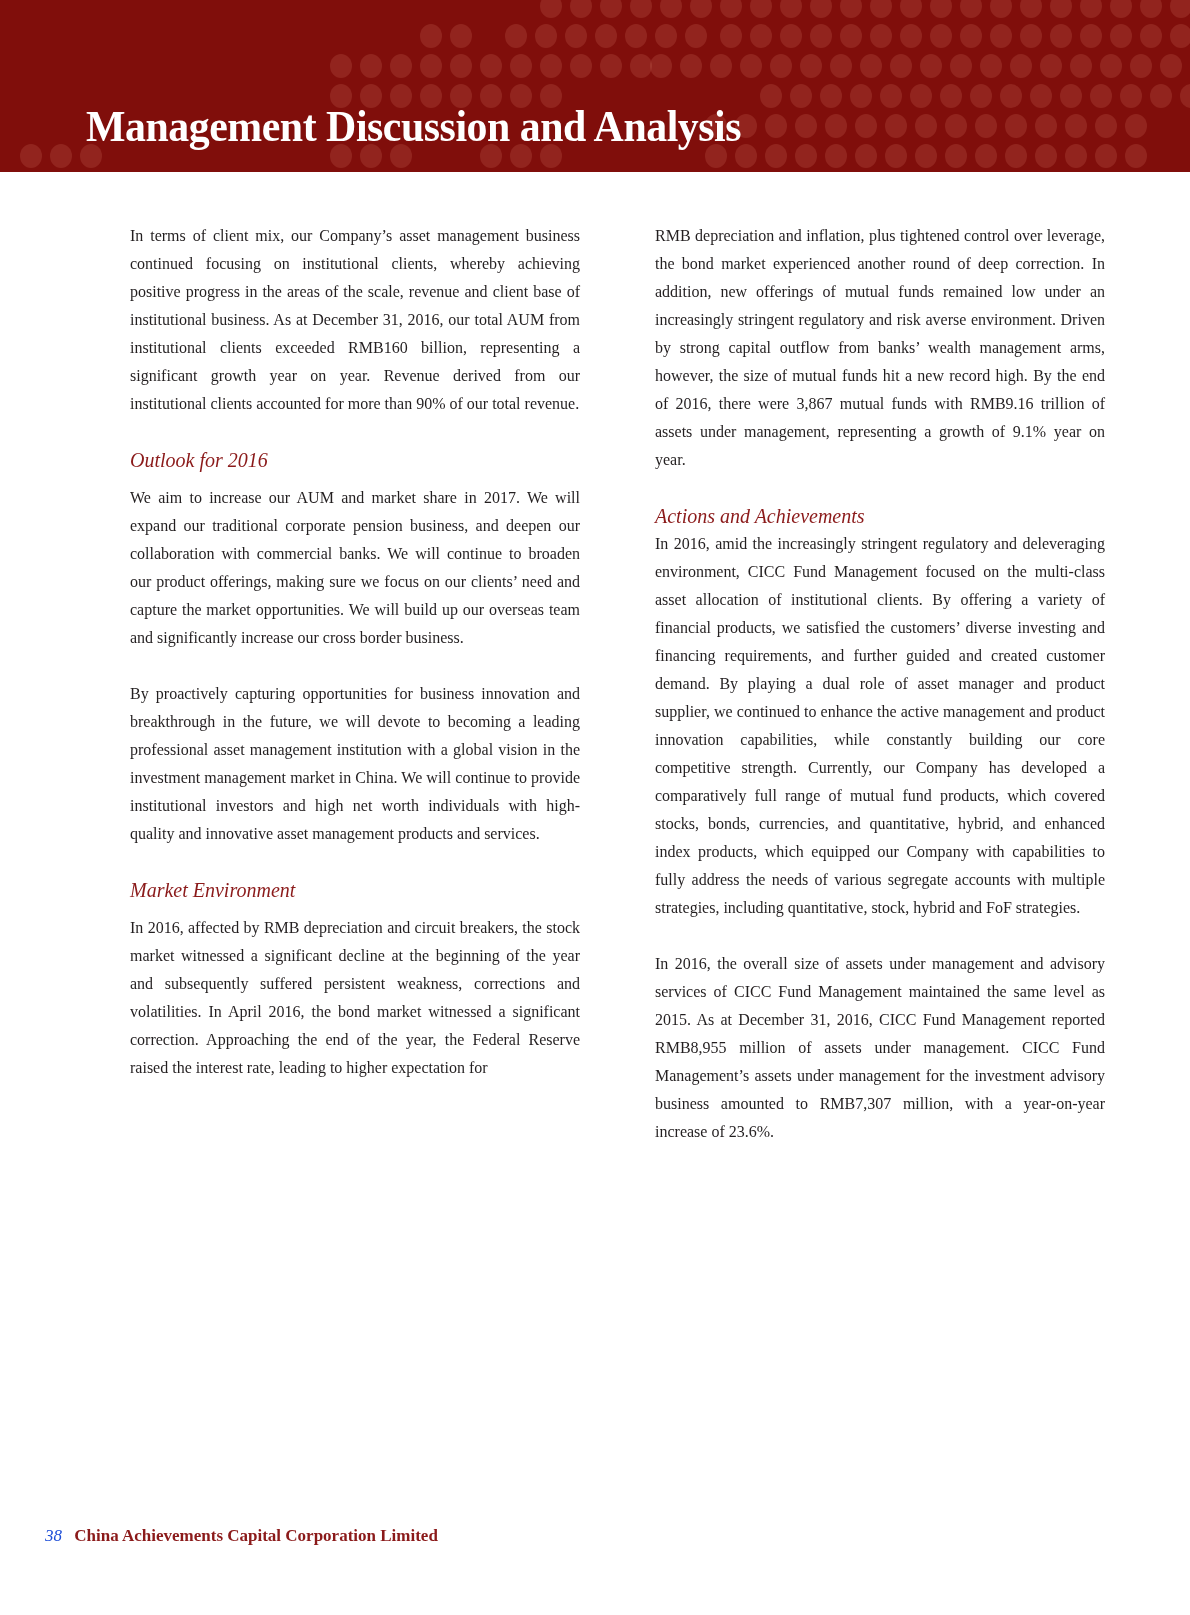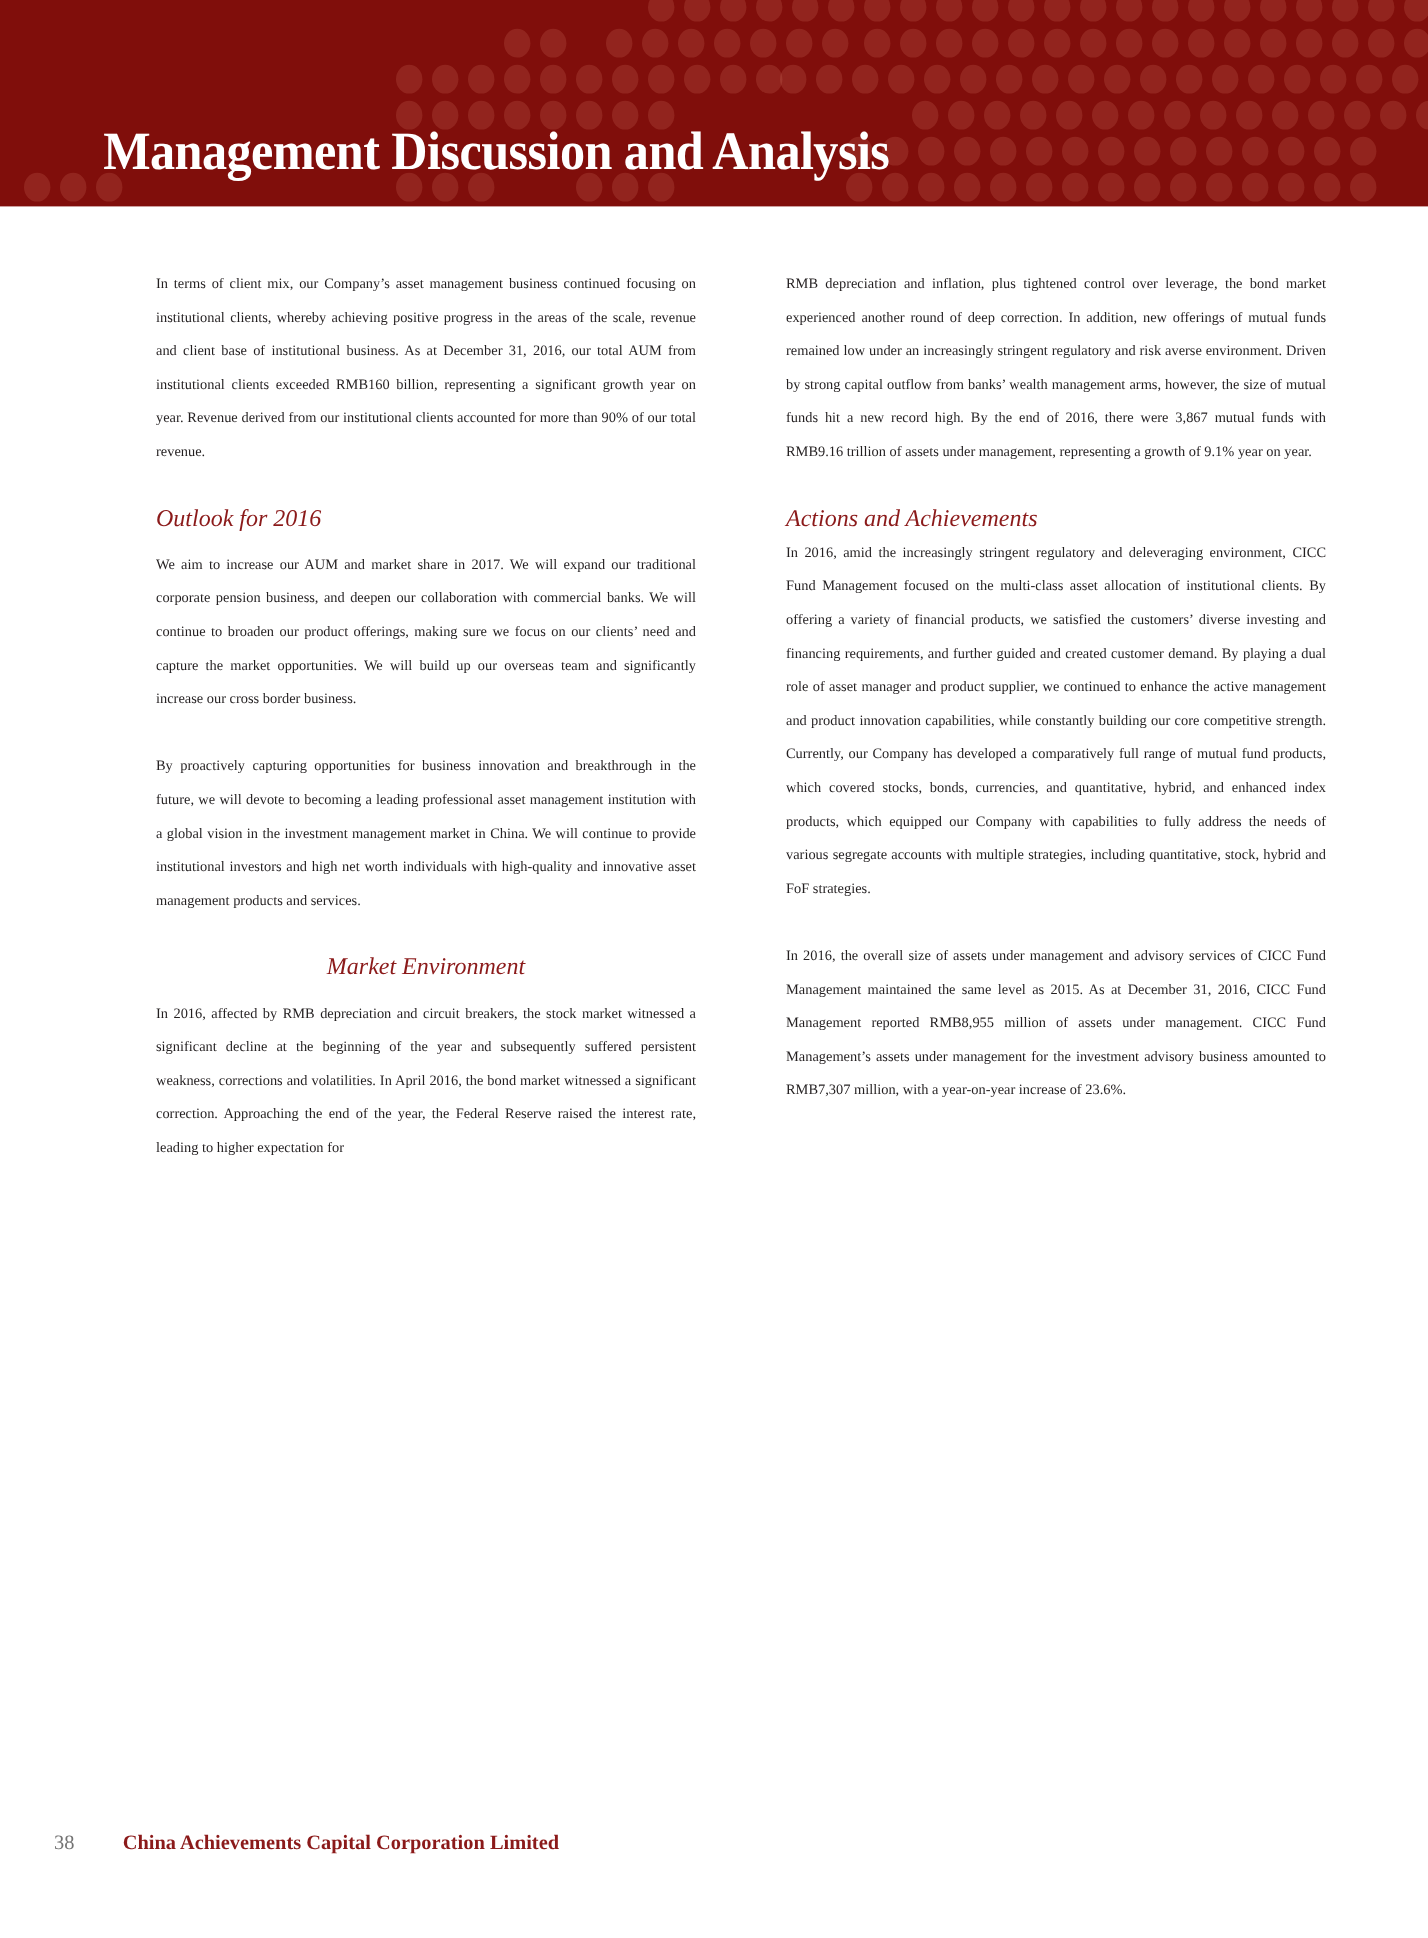--- a/index.html
+++ b/index.html
@@ -16,32 +16,32 @@
   .page-title {
     position: absolute; left: 86px; top: 104px; margin: 0;
     font-size: 45px; font-weight: bold; color: #ffffff; letter-spacing: -0.5px;
     font-family: "Liberation Serif", "DejaVu Serif", serif; line-height: 1;
     transform: scaleX(0.93); transform-origin: left center;
   }
   .col { position: absolute; top: 222px; }
   .col-left { left: 130px; width: 450px; }
   .col-right { left: 655px; width: 450px; }
   p.body {
-    margin: 0; font-size: 12px; line-height: 28px; text-align: justify; color: #231f20;
+    margin: 0; font-size: 16px; line-height: 28px; text-align: justify; color: #231f20;
   }
   .gap { height: 28px; }
   h3.sub {
     margin: 0; font-style: italic; font-weight: normal; color: #8b1a1a; font-size: 20px; line-height: 28px;
   }
   h2.section { margin: 0; font-size: 19px; font-weight: bold; color: #231f20; line-height: 28px; }
   .footer {
     position: absolute; left: 45px; top: 1526px; font-size: 17px; color: #8b1a1a; font-weight: bold;
     white-space: nowrap;
   }
-  .footer .pg { color: #737373; font-weight: normal; margin-right: 36px; }
+  .footer .pg { color: #1d4ed8; font-weight: normal; margin-right: 8px; font-style: italic; }
 </style>
 </head>
 <body>
 
 <div class="header">
   <div class="dots" id="dots">
       <div class="dot" style="left: 540px; top: -6px;"></div>
       <div class="dot" style="left: 570px; top: -6px;"></div>
       <div class="dot" style="left: 600px; top: -6px;"></div>
       <div class="dot" style="left: 630px; top: -6px;"></div>
@@ -184,21 +184,21 @@
 </div>
 
 <div class="col col-left">
   <p class="body">In terms of client mix, our Company’s asset management business continued focusing on institutional clients, whereby achieving positive progress in the areas of the scale, revenue and client base of  institutional business. As at December 31, 2016, our total AUM from institutional clients exceeded RMB160 billion, representing a significant growth year on year. Revenue derived from our institutional clients accounted for more than 90% of our total revenue.</p>
   <div class="gap"></div>
   <h3 class="sub" style="margin-bottom:10px;">Outlook for 2016</h3>
   <p class="body">We aim to increase our AUM and market share in 2017. We will expand our traditional corporate pension business, and deepen our collaboration with commercial banks. We will continue to broaden our product offerings, making sure we focus on our clients’ need and capture the market opportunities. We will build up our overseas team and significantly increase our cross border business.</p>
   <div class="gap"></div>
   <p class="body">By proactively capturing opportunities for business innovation and breakthrough in the future, we will devote to becoming a leading professional asset management institution with a global vision in the investment management market in China. We will continue to provide institutional investors and high net worth individuals with high-quality and innovative asset management products and services.</p>
   <div class="gap"></div>
-  <h3 class="sub" style="margin-bottom:10px;text-align:center;">Market Environment</h3>
+  <h3 class="sub" style="margin-bottom:10px;">Market Environment</h3>
   <p class="body">In 2016, affected by RMB depreciation and circuit breakers, the stock market witnessed a significant decline at the beginning of the year and subsequently suffered persistent weakness, corrections and volatilities. In April 2016, the bond market witnessed a significant correction. Approaching the end of the year, the Federal Reserve raised the interest rate, leading to higher expectation for</p>
 </div>
 
 <div class="col col-right">
   <p class="body">RMB depreciation and inflation, plus tightened control over leverage, the bond market experienced another round of deep correction. In addition, new offerings of mutual funds remained low under an increasingly stringent regulatory and risk averse environment. Driven by strong capital outflow from banks’ wealth management arms, however, the size of mutual funds hit a new record high. By the end of 2016, there were 3,867 mutual funds with RMB9.16 trillion of assets under management, representing a growth of 9.1% year on year.</p>
   <div class="gap"></div>
   <h3 class="sub" style="margin-bottom:0;">Actions and Achievements</h3>
   <p class="body">In 2016, amid the increasingly stringent regulatory and deleveraging environment, CICC Fund Management focused on the multi-class asset allocation of institutional clients. By offering a variety of financial products, we satisfied the customers’ diverse investing and financing requirements, and further guided and created customer demand. By playing a dual role of asset manager and product supplier, we continued to enhance the active management and product innovation capabilities, while constantly building our core competitive strength. Currently, our Company has developed a comparatively full range of mutual fund products, which covered stocks, bonds, currencies, and quantitative, hybrid, and enhanced index products, which equipped our Company with capabilities to fully address the needs of various segregate accounts with multiple strategies, including quantitative, stock, hybrid and FoF strategies.</p>
   <div class="gap"></div>
   <p class="body">In 2016, the overall size of assets under management and advisory services of CICC Fund Management maintained the same level as 2015. As at December 31, 2016, CICC Fund Management reported RMB8,955 million of assets under management. CICC Fund Management’s assets under management for the investment advisory business amounted to RMB7,307 million, with a year-on-year increase of 23.6%.</p>

